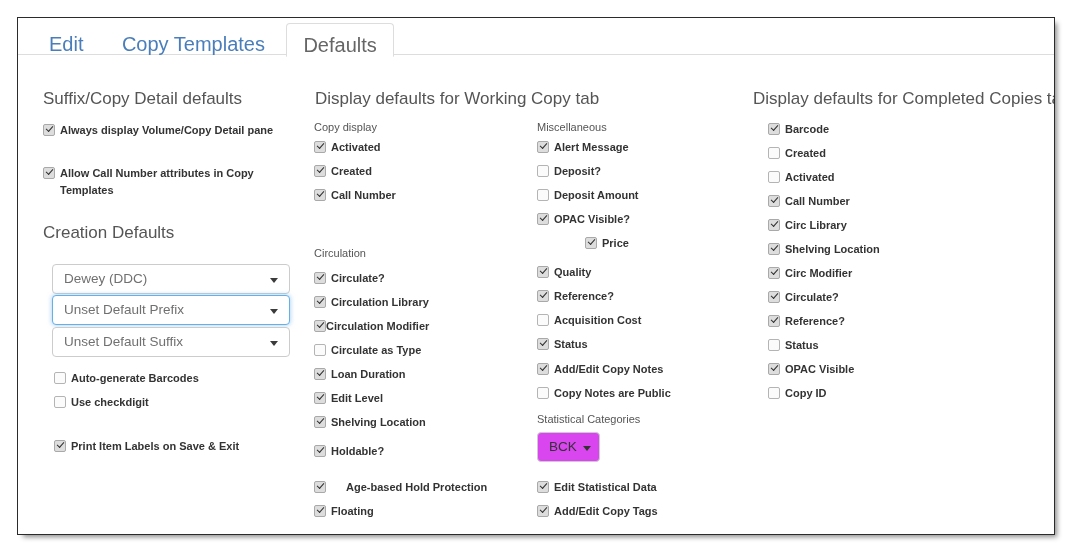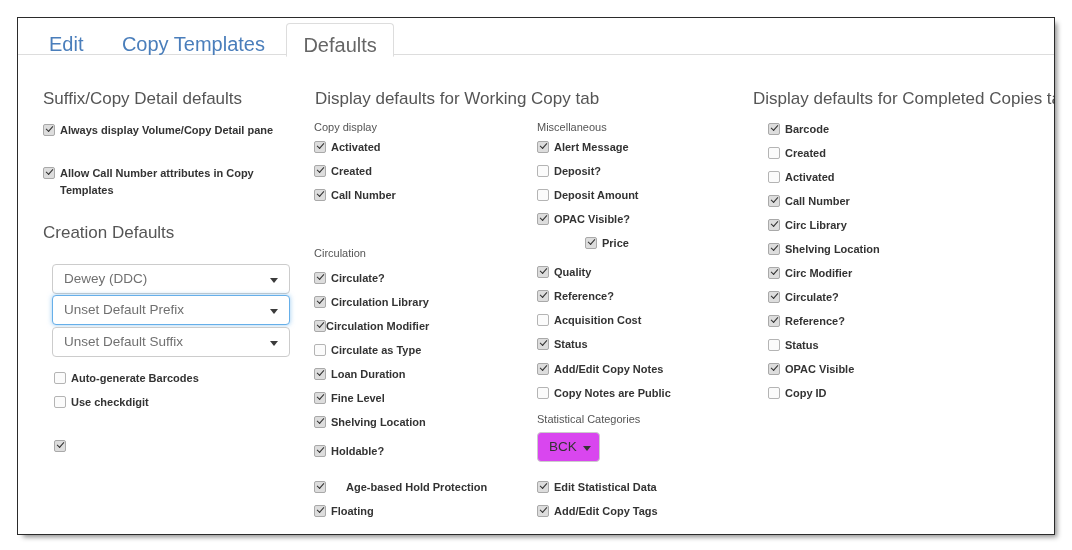--- a/index.html
+++ b/index.html
@@ -233,20 +233,21 @@
           <span>Auto-generate Barcodes</span>
         </div>
 
         <div class="cbrow abs" style="top:339px;left:11px;">
           <span class="cbox"></span>
           <span>Use checkdigit</span>
         </div>
 
         <div class="cbrow abs" style="top:383px;left:11px;">
           <span class="cbox checked"></span>
+          <span>Print Item Labels on Save &amp; Exit</span>
         </div>
       </div>
 
       <div class="col" id="col-mid">
 
         <h3 class="section abs" style="top:34px;left:0;margin-left:8px;">Display defaults for Working Copy tab</h3>
 
         <div class="sub-left">
           <div class="subhead abs" style="top:66px;left:7px;">Copy display</div>
 
@@ -280,21 +281,21 @@
           <div class="cbrow abs" style="top:287px;left:7px;">
             <span class="cbox"></span>
             <span>Circulate as Type</span>
           </div>
           <div class="cbrow abs" style="top:311px;left:7px;">
             <span class="cbox checked"></span>
             <span>Loan Duration</span>
           </div>
           <div class="cbrow abs" style="top:335px;left:7px;">
             <span class="cbox checked"></span>
-            <span>Fine Level</span>
+            <span>Edit Level</span>
           </div>
           <div class="cbrow abs" style="top:359px;left:7px;">
             <span class="cbox checked"></span>
             <span>Shelving Location</span>
           </div>
           <div class="cbrow abs" style="top:388px;left:7px;">
             <span class="cbox checked"></span>
             <span>Holdable?</span>
           </div>
           <div class="cbrow abs" style="top:424px;left:7px;padding-left:32px;">

